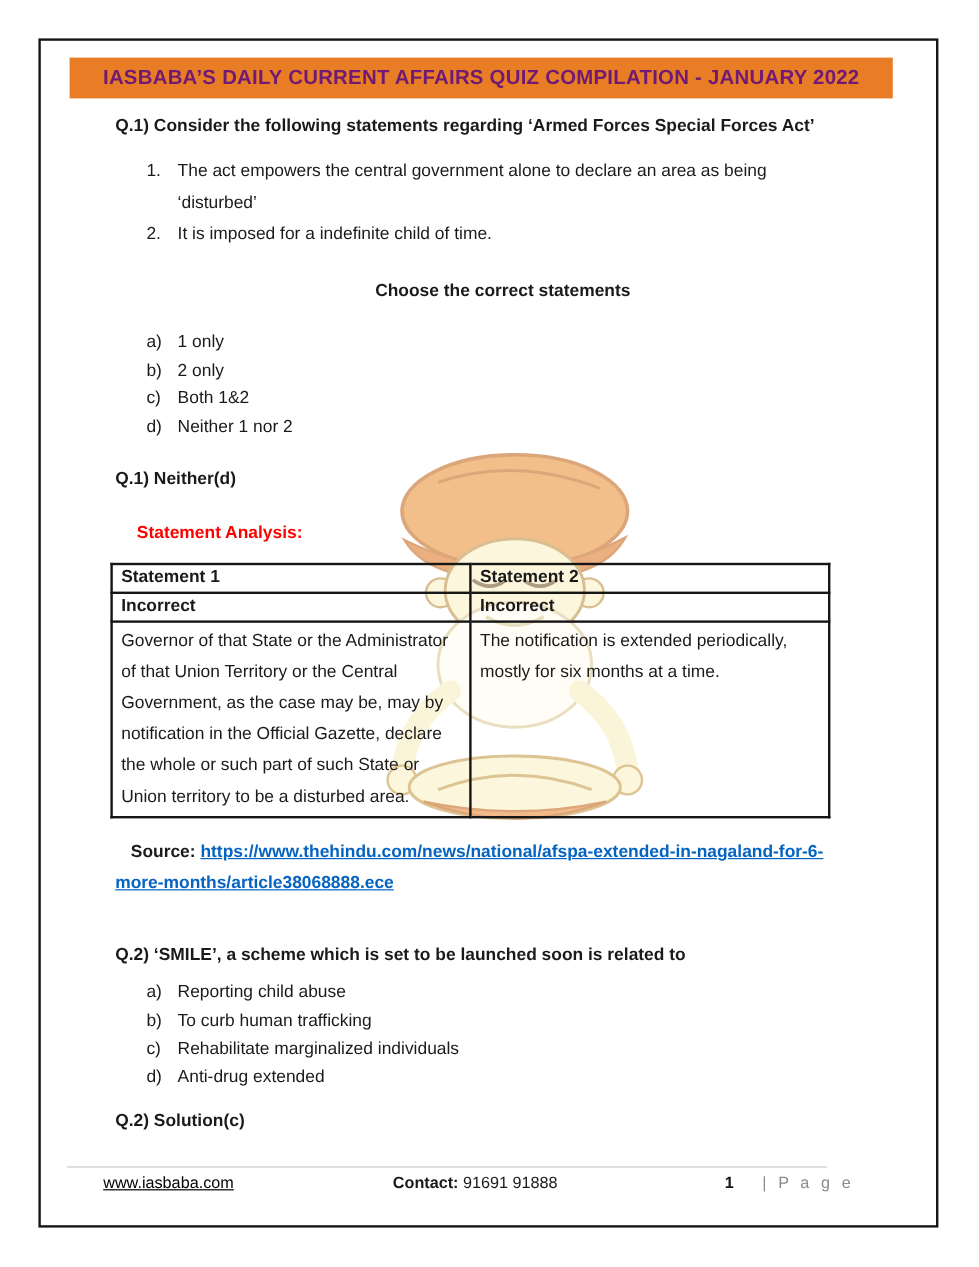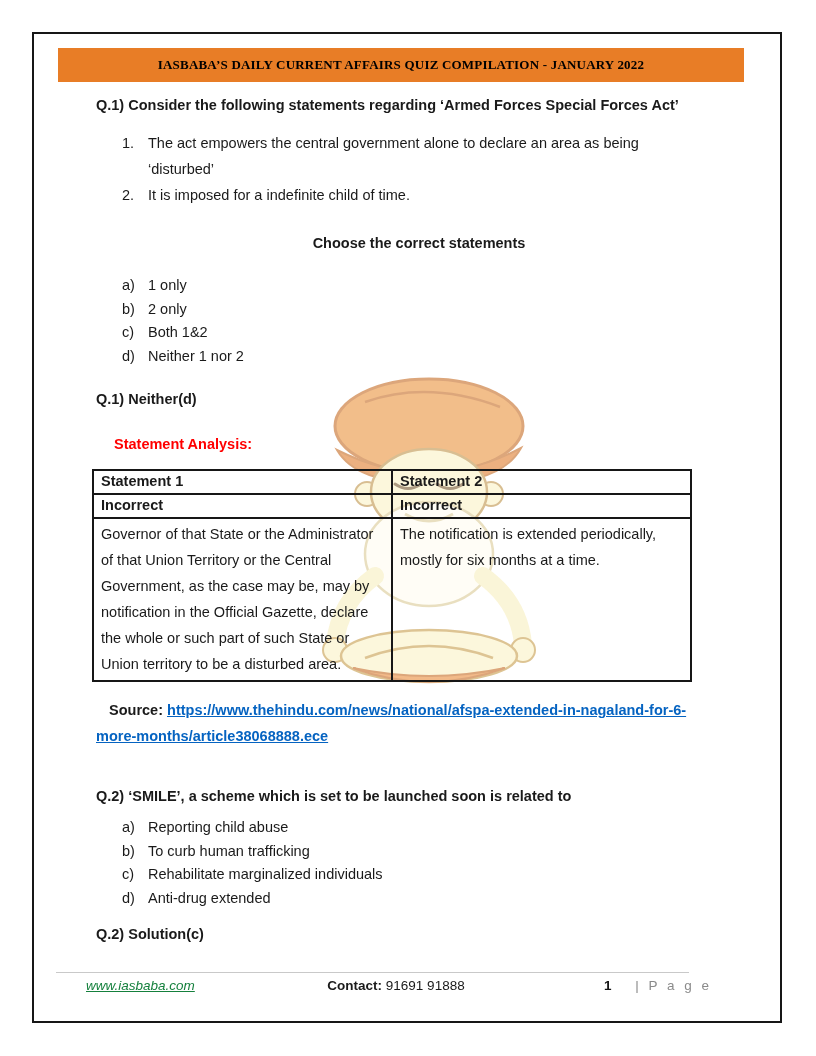--- a/index.html
+++ b/index.html
@@ -4,21 +4,21 @@
 <style>
   * { margin:0; padding:0; box-sizing:border-box; }
   html,body { width:816px; height:1056px; background:#ffffff;
     font-family:"Liberation Sans", sans-serif; color:#1a1a1a; }
   .page { position:relative; width:816px; height:1056px; overflow:hidden; background:#fff; }
   .page-border { position:absolute; left:32px; top:32px; width:750px; height:991px;
     border:2px solid #161616; background:transparent; }
   .content { position:relative; z-index:2; padding:14px 36px 0 24px; height:100%; }
 
   .banner { height:34px; background:#E87D26; display:flex; align-items:center; justify-content:center; }
-  .banner-title { font-weight:bold; font-size:13px; color:#000000; letter-spacing:.2px;font-family:Liberation Serif, serif; }
+  .banner-title { font-weight:bold; font-size:17px; color:#701a75; letter-spacing:.2px; }
 
   .inner { margin-left:38px; margin-right:2px; font-size:14.5px; }
 
   .q-heading { font-weight:bold; margin-top:15px; }
   .stmt-list { margin-top:17px; margin-left:26px; width:560px; }
   .stmt-item { display:flex; line-height:26px; }
   .stmt-num { width:26px; flex:none; }
   .choose { font-weight:bold; margin-top:27px;text-align:center; }
   .opt-list { margin-top:23px; margin-left:26px; }
   .opt-item { display:flex; line-height:23.5px; }
@@ -30,21 +30,21 @@
     background:transparent; }
   .stmt-table td { border:2px solid #161616; width:300px; vertical-align:top;
     padding:2px 8px 3px 7px; font-size:14.5px; }
   .stmt-table .th-row td { font-weight:bold; height:24px; }
   .stmt-table .verdict-row td { font-weight:bold; height:24px; }
   .stmt-table .body-row td { line-height:26px; height:136px; }
 
   .source-line { margin-top:15px; line-height:26px; width:625px; text-indent:13px; }
   .source-label { font-weight:bold; }
   a.doc-link { color:#0563C1; text-decoration:underline; font-weight:bold; }
-  a.footer-link { color:#15803d; text-decoration:underline; font-weight:normal;font-style:italic; }
+  a.footer-link { color:#000000; text-decoration:underline; font-weight:normal; }
 
   .q2-heading { font-weight:bold; margin-top:39px; }
   .q2-options { margin-top:12px; margin-left:26px; }
   .q2-body { margin-top:15px; margin-left:11px; }
   .hl { background:#EFEFEF; }
 
   .footer { position:absolute; z-index:3; left:56px; width:660px; top:972px; }
   .footer-rule { height:1px; background:#C9C9C9; width:633px; }
   .footer-row { display:flex; align-items:center; margin-top:5px; font-size:13.5px; }
   .footer-left { width:215px; padding-left:30px; }

